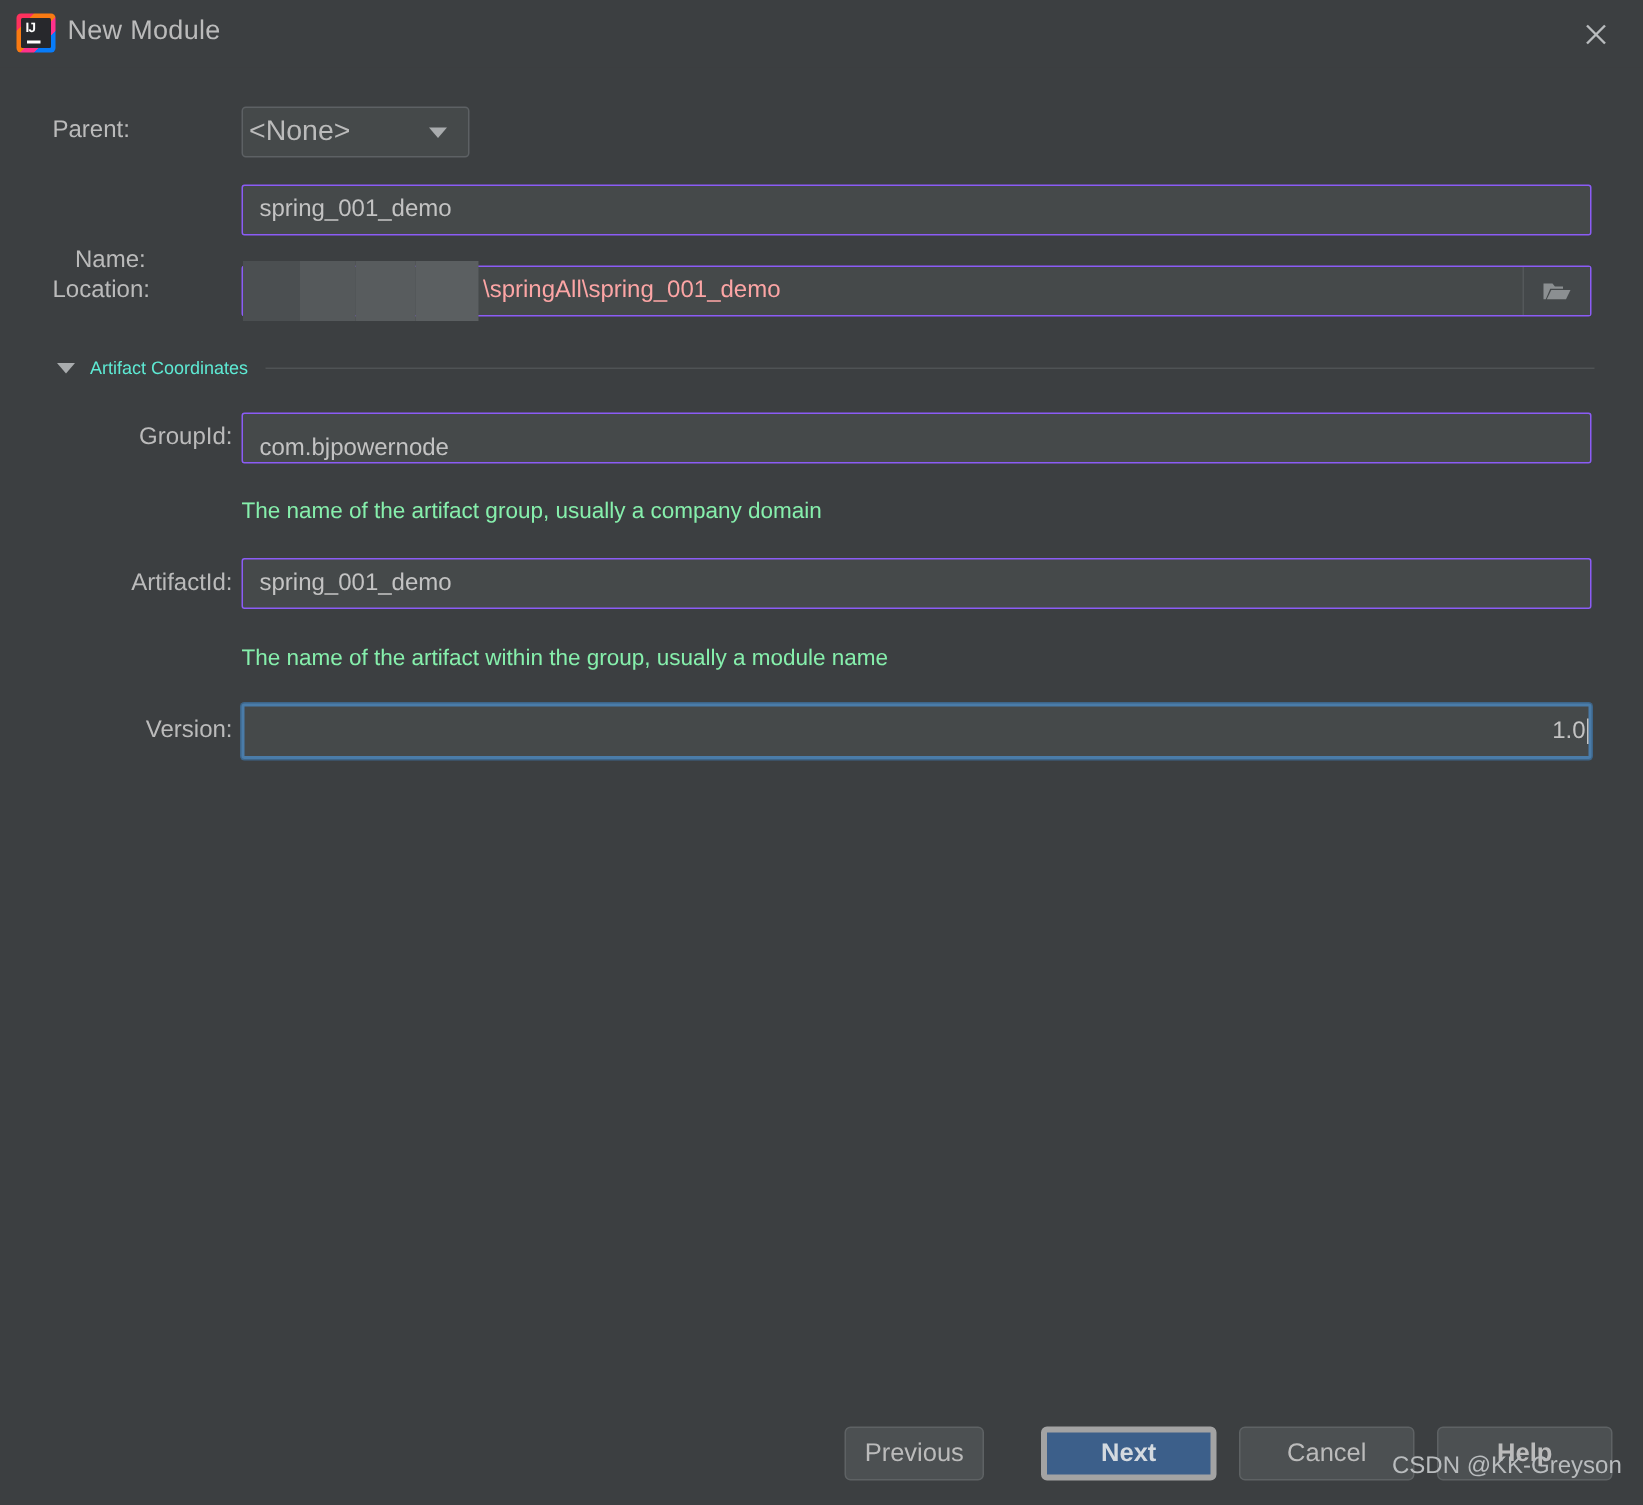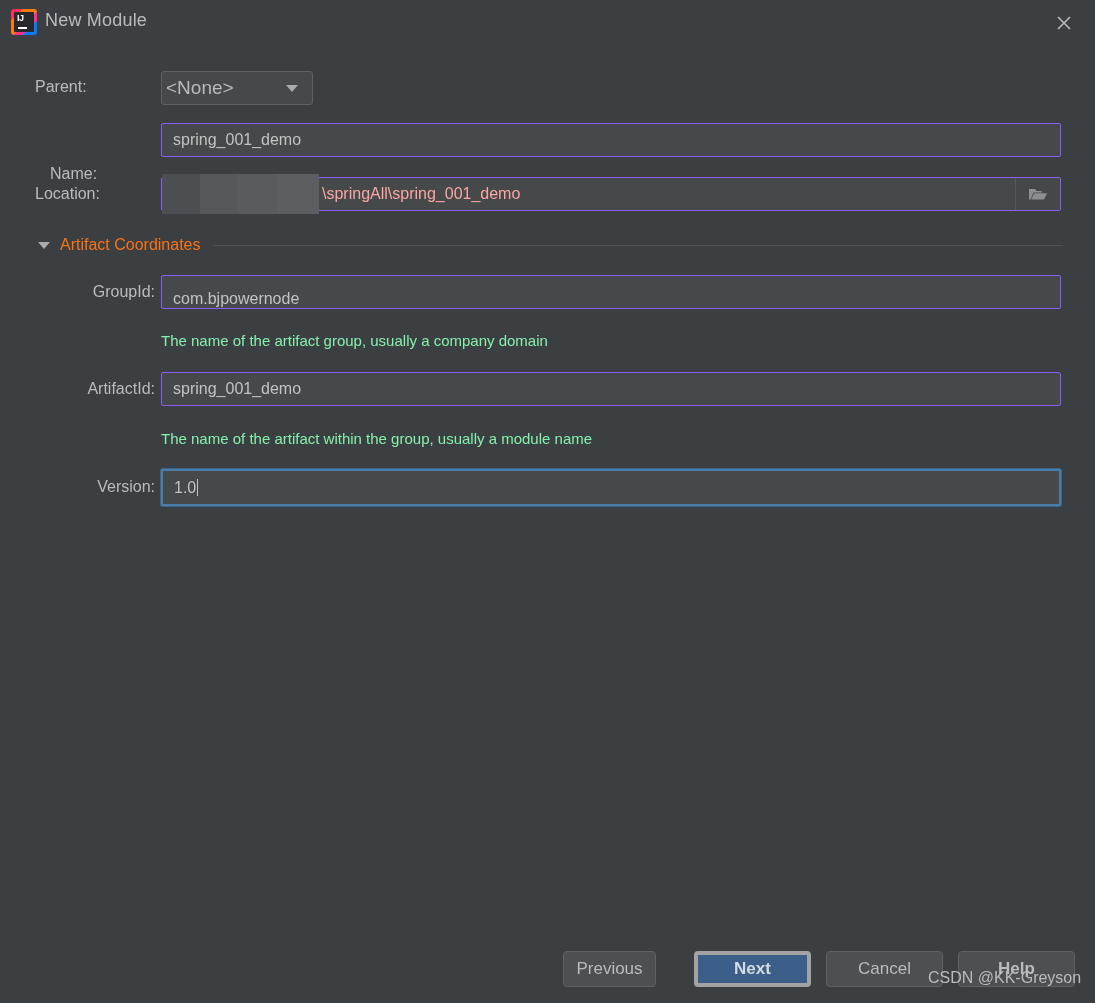--- a/index.html
+++ b/index.html
@@ -136,20 +136,21 @@
   .field .value {
     font-size: 16px;
     color: #c3c3c3;
     margin-left: 11px;
     white-space: nowrap;
   }
   .field.focused {
     border: 2px solid #4a7ca9;
     background: #45494a;
     box-shadow: 0 0 0 1px #3d6589;
+    justify-content: flex-end;
   }
   .caret {
     display: inline-block;
     width: 1px;
     height: 17px;
     background: #c3c3c3;
     margin-left: 1px;
     vertical-align: -3px;
   }
 
@@ -197,22 +198,22 @@
     cursor: pointer;
   }
   .section-header .tri {
     width: 0; height: 0;
     border-left: 6px solid transparent;
     border-right: 6px solid transparent;
     border-top: 7px solid #a9acae;
     margin-right: 10px;
   }
   .section-header .sec-title {
-    font-size: 16px;
-    color: #f97316;
+    font-size: 12px;
+    color: #5eead4;
     white-space: nowrap;
   }
   .section-header .rule {
     flex: 1;
     height: 1px;
     background: #4f5355;
     margin-left: 12px;
   }
 
   

